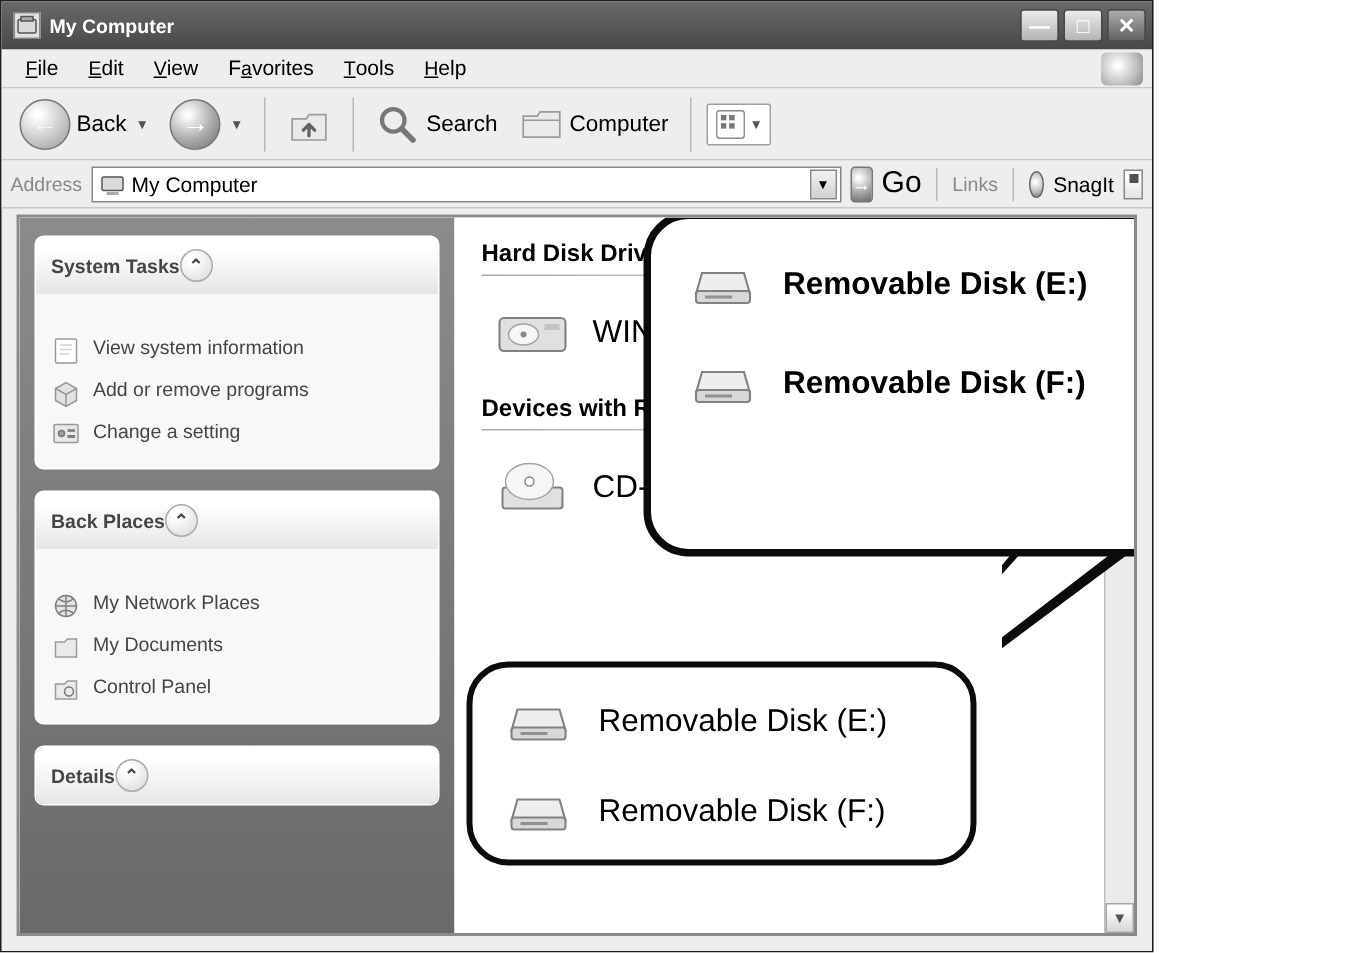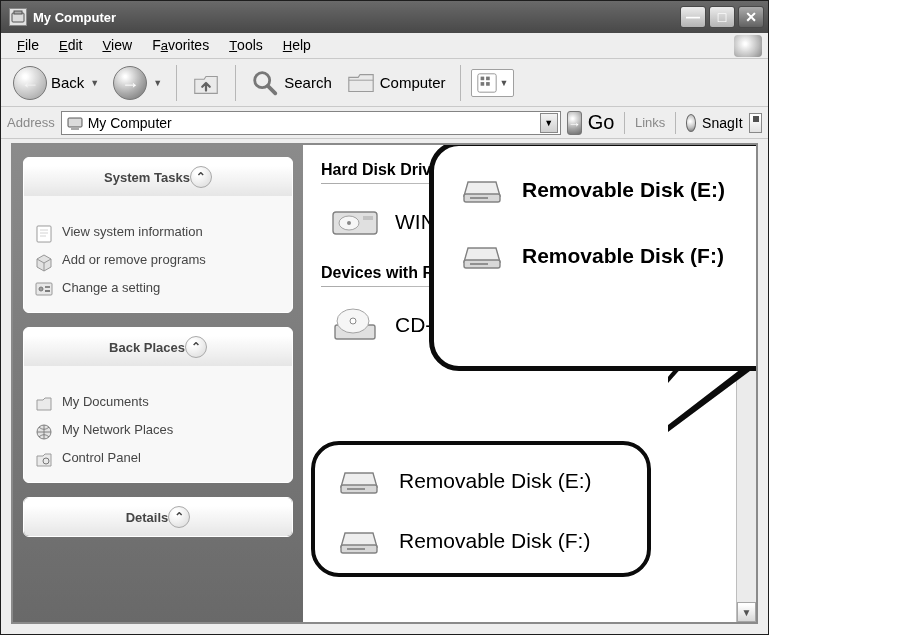--- a/index.html
+++ b/index.html
@@ -38,21 +38,21 @@
   .addr-drop { width:18px; height:20px; background: linear-gradient(#eee,#ccc); border:1px solid #888; display:flex; align-items:center; justify-content:center; font-size:9px; }
   .gobtn { width:24px; height:24px; border-radius:3px; background: radial-gradient(circle at 35% 30%, #fff, #9db54a 55%, #5b7a1a); display:flex; align-items:center; justify-content:center; color:#fff; font-weight:bold; border:1px solid #777;}
   .divider-v { width:1px; height:22px; background:#b8b5a5; margin:0 4px;}
   .snag-ic { width:18px; height:18px; border-radius:50%; background: radial-gradient(circle at 40% 40%, #fff, #bbb 60%, #777); border:1px solid #666;}
   .snag-edit { width:24px; height:20px; border:1px solid #888; background:linear-gradient(#fff,#ddd); position:relative; }
   .snag-edit::after{content:""; position:absolute; right:2px; top:2px; width:6px; height:6px; background:#c33;}
   
   .body { flex:1; display:flex; border:2px solid #8c8a7a; border-top:2px solid #8c8a7a; margin:4px 10px 10px; background:#fff; overflow:hidden; position:relative; }
   .sidebar { width:290px; background: linear-gradient(#6f8bd6, #4a6bc2); padding:12px 10px; overflow:hidden; display:flex; flex-direction:column; gap:14px; }
   .panel { background:#eef3fb; border:1px solid #fff; border-radius:6px; overflow:hidden; }
-  .panel-head { display:flex; align-items:center; justify-content:center; padding:8px 10px; background: linear-gradient(#fff, #d7e2f4); font-weight:bold; font-size:16px; color:#2a4a8a; }
+  .panel-head { display:flex; align-items:center; justify-content:flex-start; padding:8px 10px; background: linear-gradient(#fff, #d7e2f4); font-weight:bold; font-size:16px; color:#2a4a8a; }
   .panel-toggle { width:22px; height:22px; border-radius:50%; background: radial-gradient(circle at 35% 30%, #fff, #c5d5ef); border:1px solid #9ab; display:flex; align-items:center; justify-content:center; font-size:12px; color:#2a4a8a;}
   .panel-body { padding:8px 10px 12px; display:flex; flex-direction:column; gap:8px;margin-top:20px; }
   .task { display:flex; align-items:flex-start; gap:8px; color:#2a4a8a; font-size:14px; cursor:pointer; }
   .task .ticon2 { width:20px; height:20px; flex-shrink:0; }
   .main { flex:1; background:#fff; position:relative; overflow:hidden; }
   .main-scroll { position:absolute; right:0; top:0; bottom:0; width:20px; background:#e8e6da; border-left:1px solid #bfbca8; display:flex; flex-direction:column; }
   .sb-btn{height:20px; background:linear-gradient(#fdfdfb,#d7d4c4); border:1px solid #a8a592; display:flex; align-items:center; justify-content:center; font-size:10px; color:#555;}
   .sb-thumb{ margin:2px; flex:0 0 90px; background:linear-gradient(#fdfdfb,#d7d4c4); border:1px solid #a8a592; border-radius:2px;}
   .sb-track{flex:1;}
   .content { position:absolute; left:0; right:20px; top:0; bottom:0; padding: 10px 18px; }
@@ -217,33 +217,33 @@
 
       <div class="panel">
         <div class="panel-head">
           <span>Back Places</span>
           <span class="panel-toggle">⌃</span>
         </div>
         <div class="panel-body">
           <div class="task">
             <span class="ticon2">
                 <svg viewBox="0 0 20 20">
-                  <path d="M3 6h6l2-2h6v12H3z" fill="#f3e7a9" stroke="#b49b44"></path>
-                </svg>
-              </span>
-            <span>My Documents</span>
-          </div>
-          <div class="task">
-            <span class="ticon2">
-                <svg viewBox="0 0 20 20">
                   <circle cx="10" cy="10" r="7" fill="#cfe1f5" stroke="#5b84b8"></circle>
                   <path d="M3 10h14M10 3v14M5 5c3 3 7 3 10 0M5 15c3-3 7-3 10 0" stroke="#5b84b8" fill="none"></path>
                 </svg>
               </span>
             <span>My Network Places</span>
+          </div>
+          <div class="task">
+            <span class="ticon2">
+                <svg viewBox="0 0 20 20">
+                  <path d="M3 6h6l2-2h6v12H3z" fill="#f3e7a9" stroke="#b49b44"></path>
+                </svg>
+              </span>
+            <span>My Documents</span>
           </div>
           <div class="task">
             <span class="ticon2">
                 <svg viewBox="0 0 20 20">
                   <path d="M3 6h6l2-2h6v12H3z" fill="#f3e7a9" stroke="#b49b44"></path>
                   <circle cx="12" cy="11" r="3" fill="none" stroke="#777"></circle>
                 </svg>
               </span>
             <span>Control Panel</span>
           </div>

